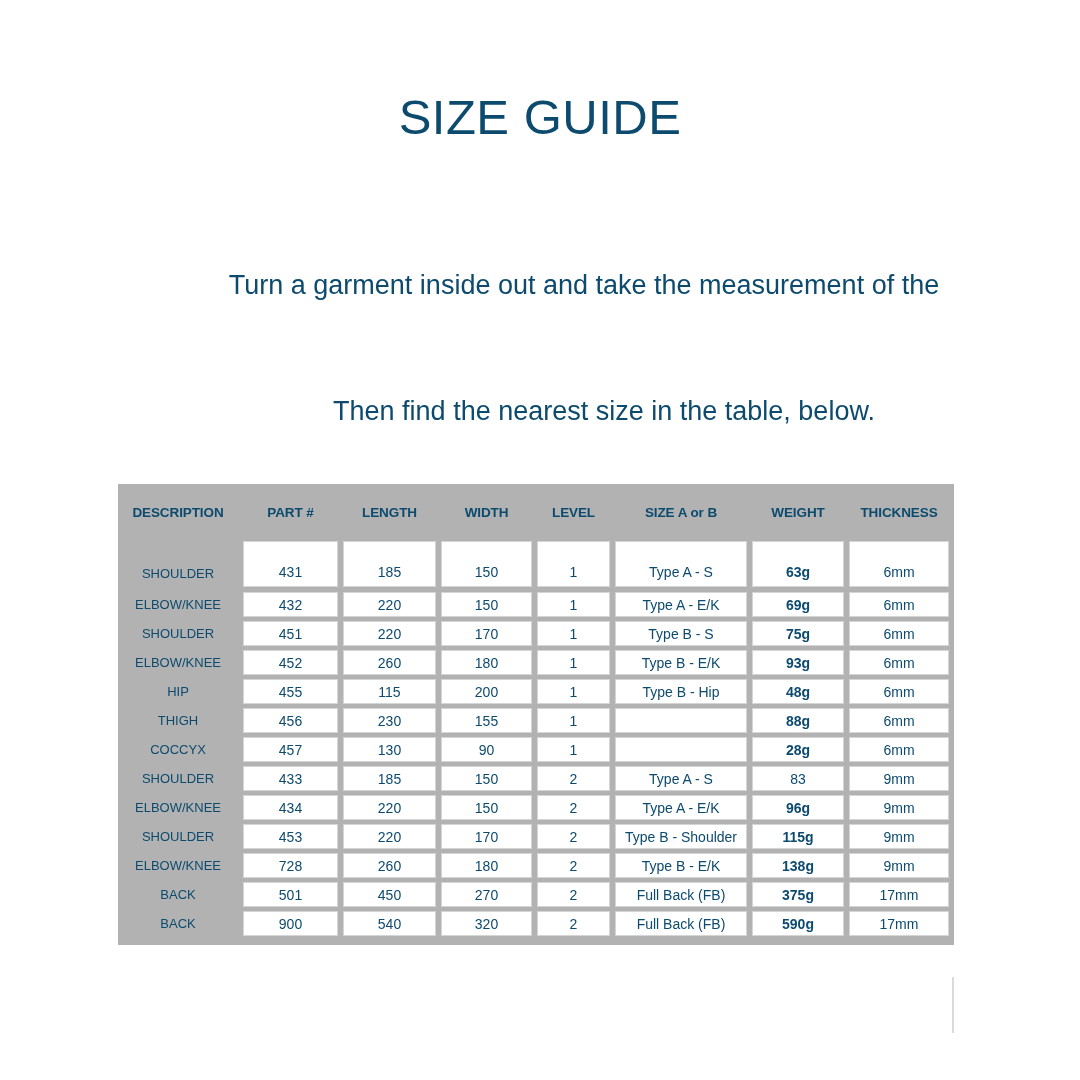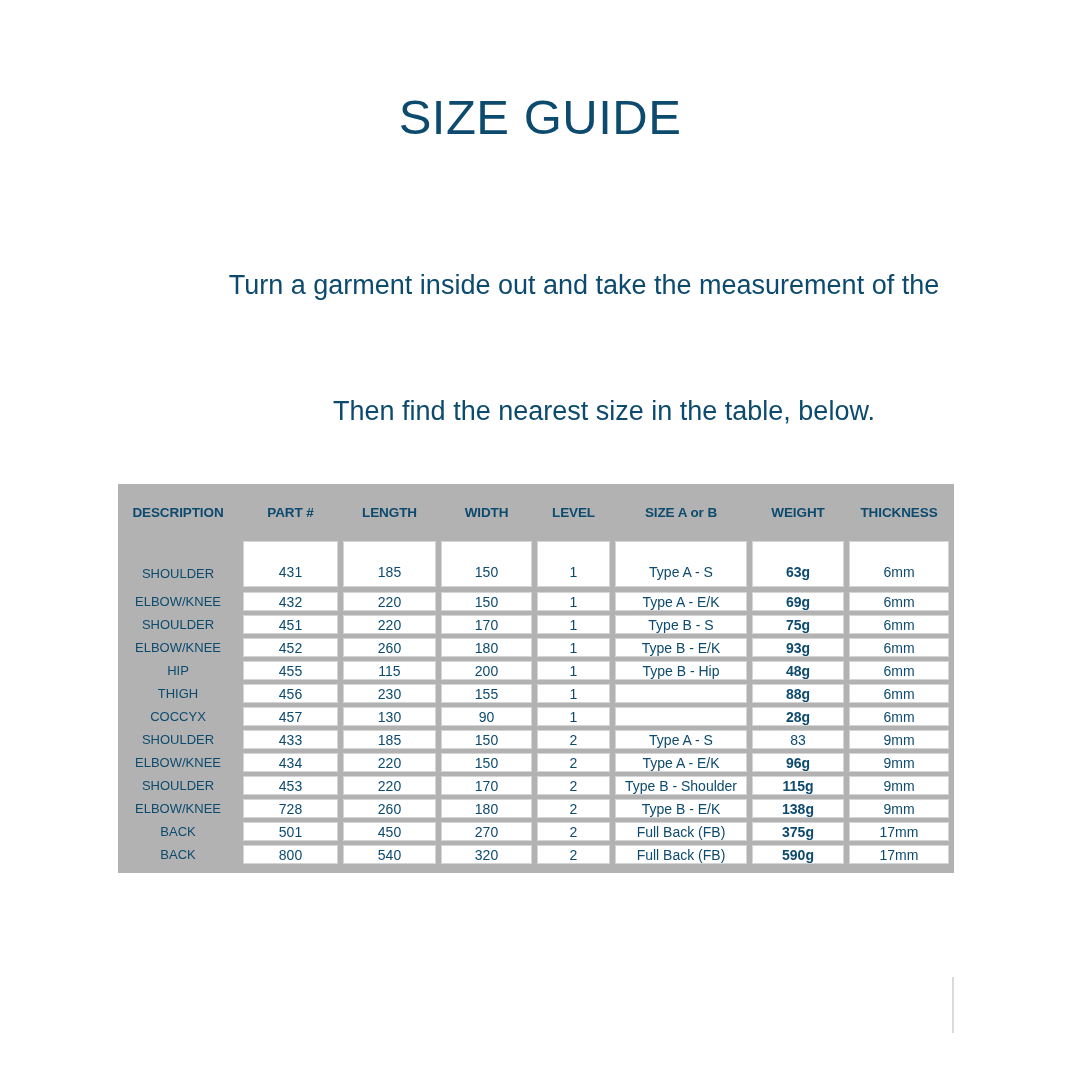--- a/index.html
+++ b/index.html
@@ -65,21 +65,21 @@
   .hcell {
     display: flex;
     align-items: center;
     justify-content: center;
     font-size: 13.5px;
     font-weight: 700;
     letter-spacing: -0.1px;
     white-space: nowrap;
   }
   .row {
-    height: 19px;
+    height: 25px;
     margin-bottom: 4px;
   }
   .row.first {
     height: 46px;
     margin-bottom: 5px;
   }
   .cell {
     background: #ffffff;
     border: 1px solid #d5d5d5;
     box-sizing: border-box;
@@ -258,21 +258,21 @@
           <div class="cell">501</div>
           <div class="cell">450</div>
           <div class="cell">270</div>
           <div class="cell">2</div>
           <div class="cell">Full Back (FB)</div>
           <div class="cell bold">375g</div>
           <div class="cell">17mm</div>
         </div>
         <div class="grid-row row">
           <div class="cell desc">BACK</div>
-          <div class="cell">800</div>
+          <div class="cell">900</div>
           <div class="cell">540</div>
           <div class="cell">320</div>
           <div class="cell">2</div>
           <div class="cell">Full Back (FB)</div>
           <div class="cell bold">590g</div>
           <div class="cell">17mm</div>
         </div>
       </div>
   </div>
 

